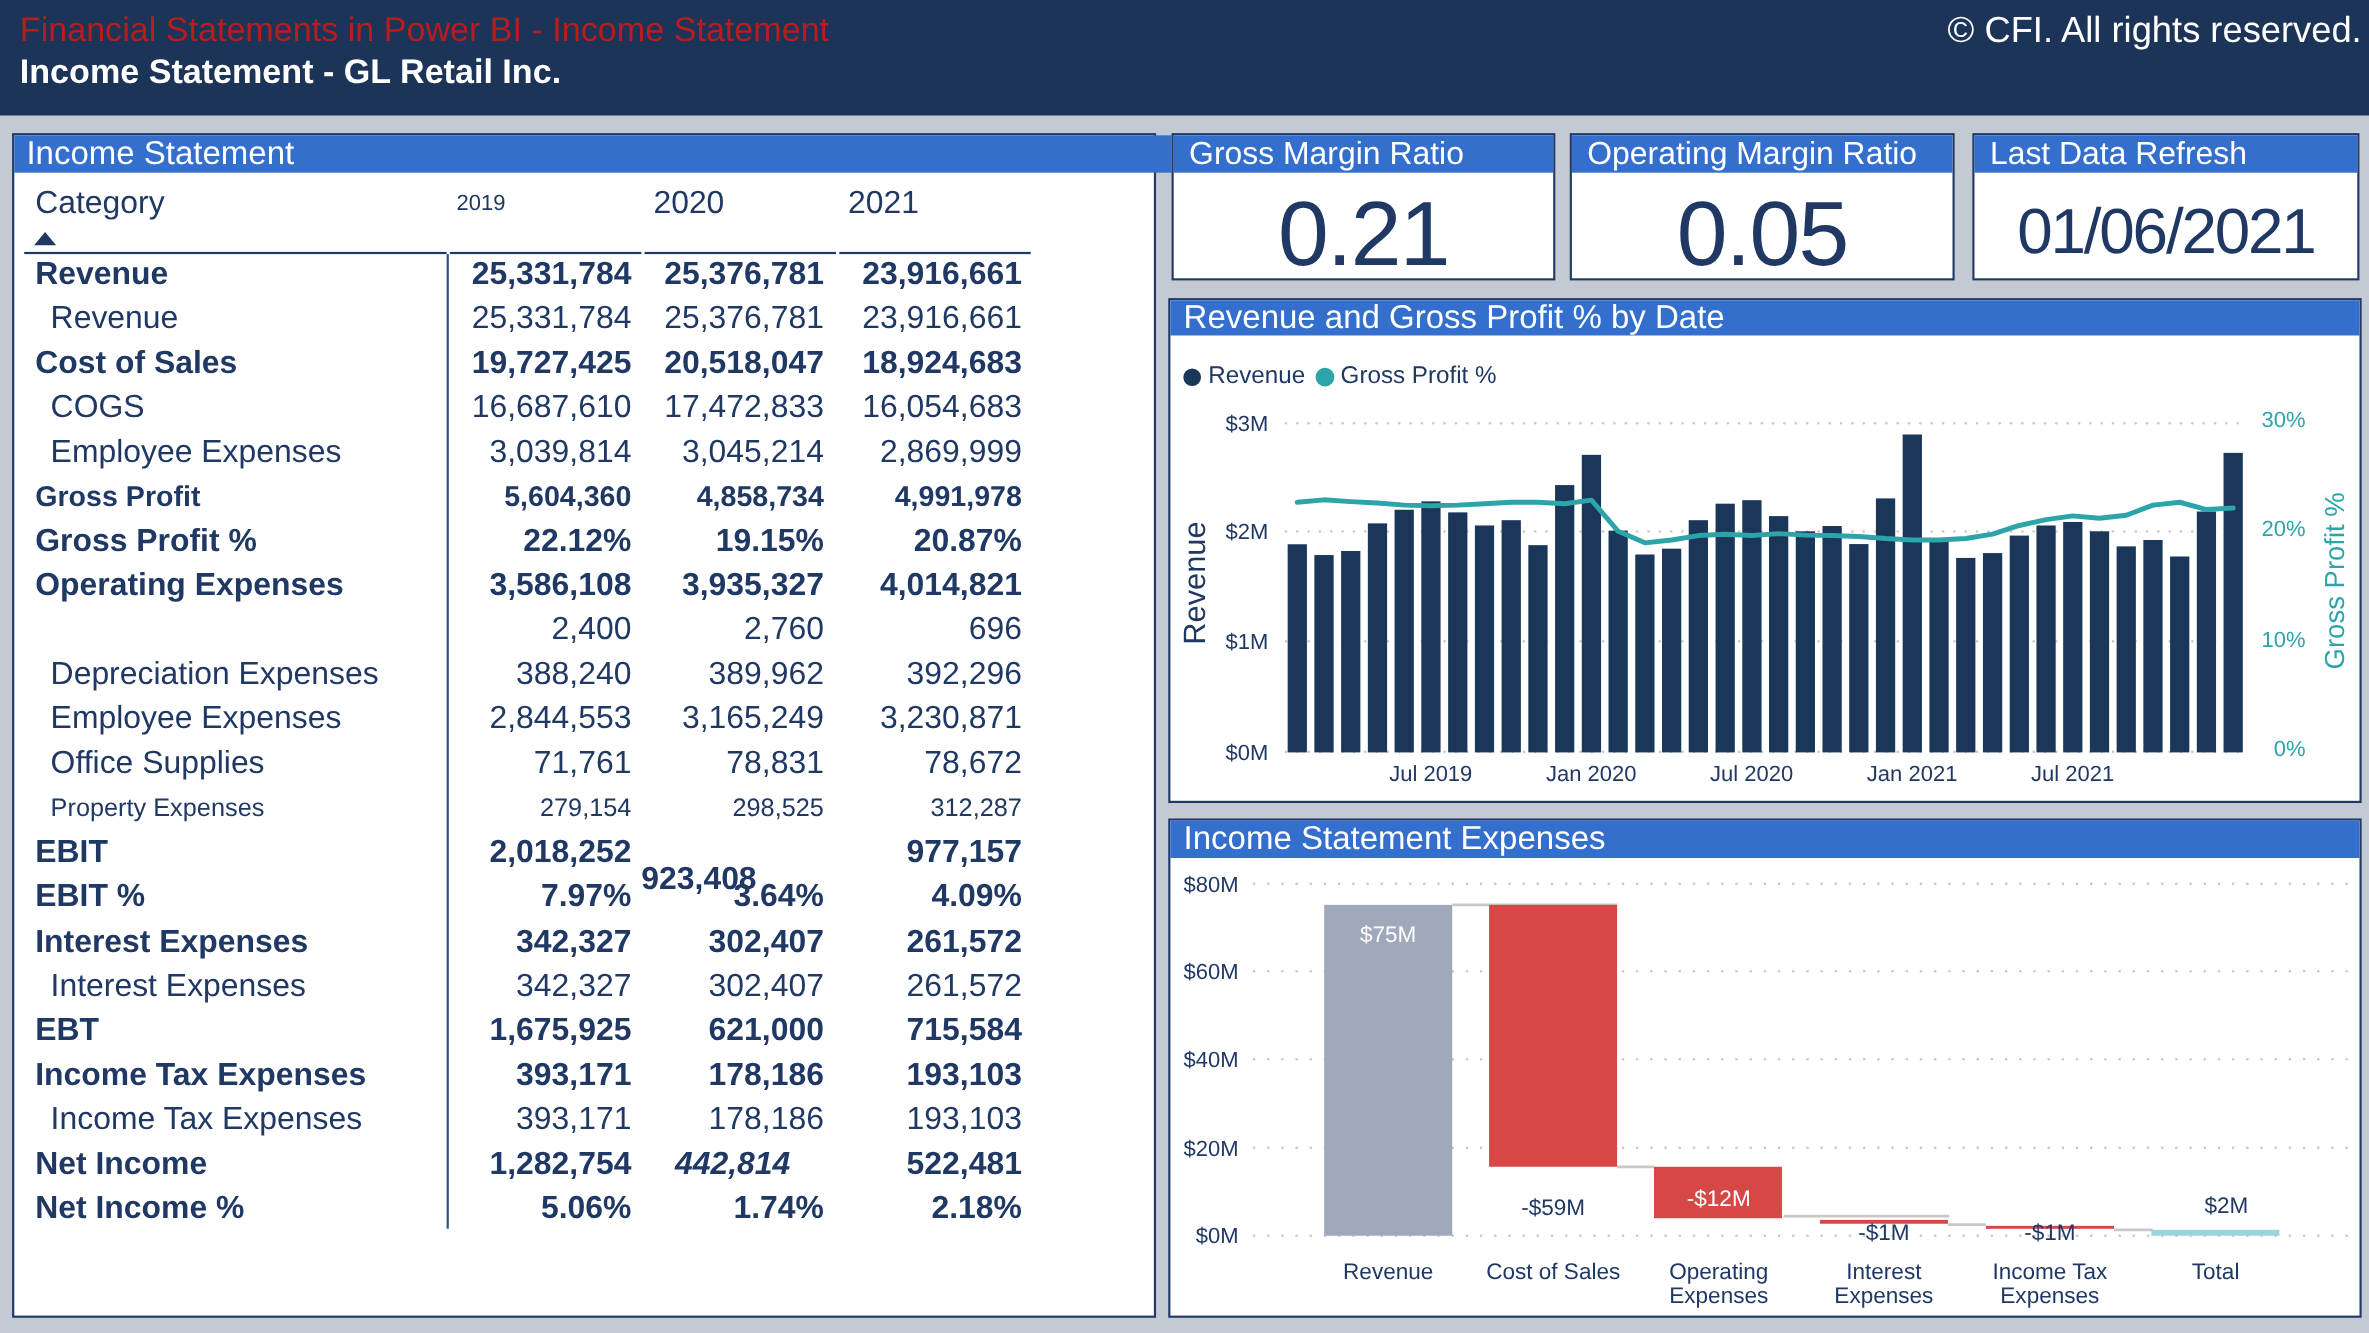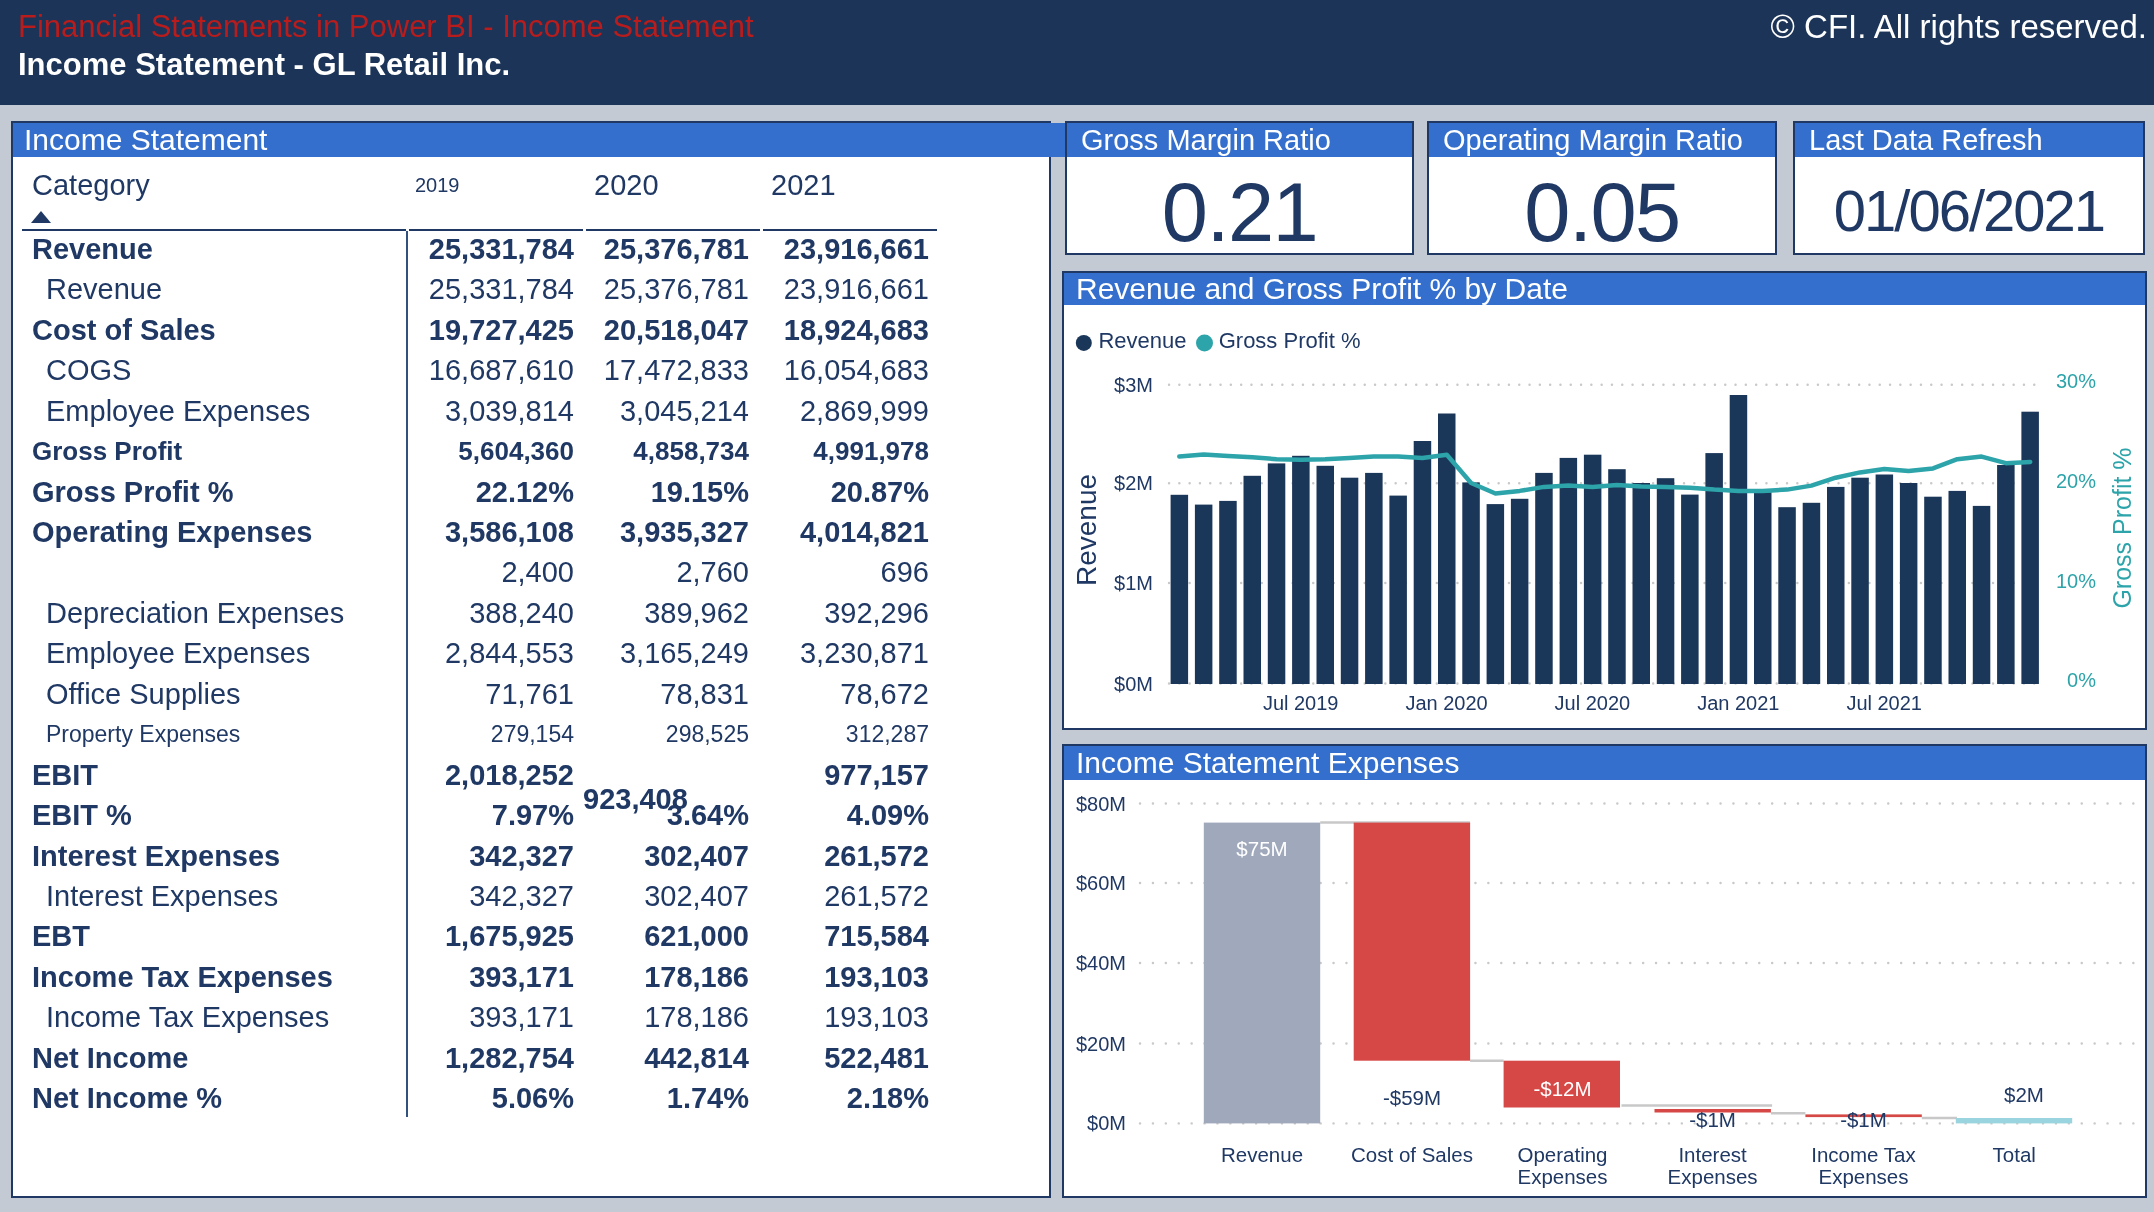--- a/index.html
+++ b/index.html
@@ -139,21 +139,21 @@
   </div>
 <div class="abs navy" style="left:0;top:997.2px;width:1040px;height:40.43px;line-height:40.43px;font-size:29px;font-weight:normal;">
     <span class="abs" style="left:46px;">Income Tax Expenses</span>
     <span class="abs" style="left:406px;width:168px;text-align:right;">393,171</span>
     <span class="abs" style="left:583px;width:166px;text-align:right;">178,186</span>
     <span class="abs" style="left:760px;width:169px;text-align:right;">193,103</span>
   </div>
 <div class="abs navy" style="left:0;top:1037.6px;width:1040px;height:40.43px;line-height:40.43px;font-size:29px;font-weight:bold;">
     <span class="abs" style="left:32px;">Net Income</span>
     <span class="abs" style="left:406px;width:168px;text-align:right;">1,282,754</span>
-    <span class="abs" style="left:583px;width:166px;text-align:right;">442,814</span>
+    <span class="abs" style="left:583px;width:166px;text-align:center;font-style:italic;">442,814</span>
     <span class="abs" style="left:760px;width:169px;text-align:right;">522,481</span>
   </div>
 <div class="abs navy" style="left:0;top:1078.0px;width:1040px;height:40.43px;line-height:40.43px;font-size:29px;font-weight:bold;">
     <span class="abs" style="left:32px;">Net Income %</span>
     <span class="abs" style="left:406px;width:168px;text-align:right;">5.06%</span>
     <span class="abs" style="left:583px;width:166px;text-align:right;">1.74%</span>
     <span class="abs" style="left:760px;width:169px;text-align:right;">2.18%</span>
   </div>
 <div class="panel" style="left:1065px;top:121px;width:349px;height:134px;"></div>
 <div class="abs" style="left:1067px;top:123px;width:345px;height:34px;background:#346FCD;color:#fff;font-size:29px;line-height:34px;padding-left:14px;box-sizing:border-box;">Gross Margin Ratio</div>

